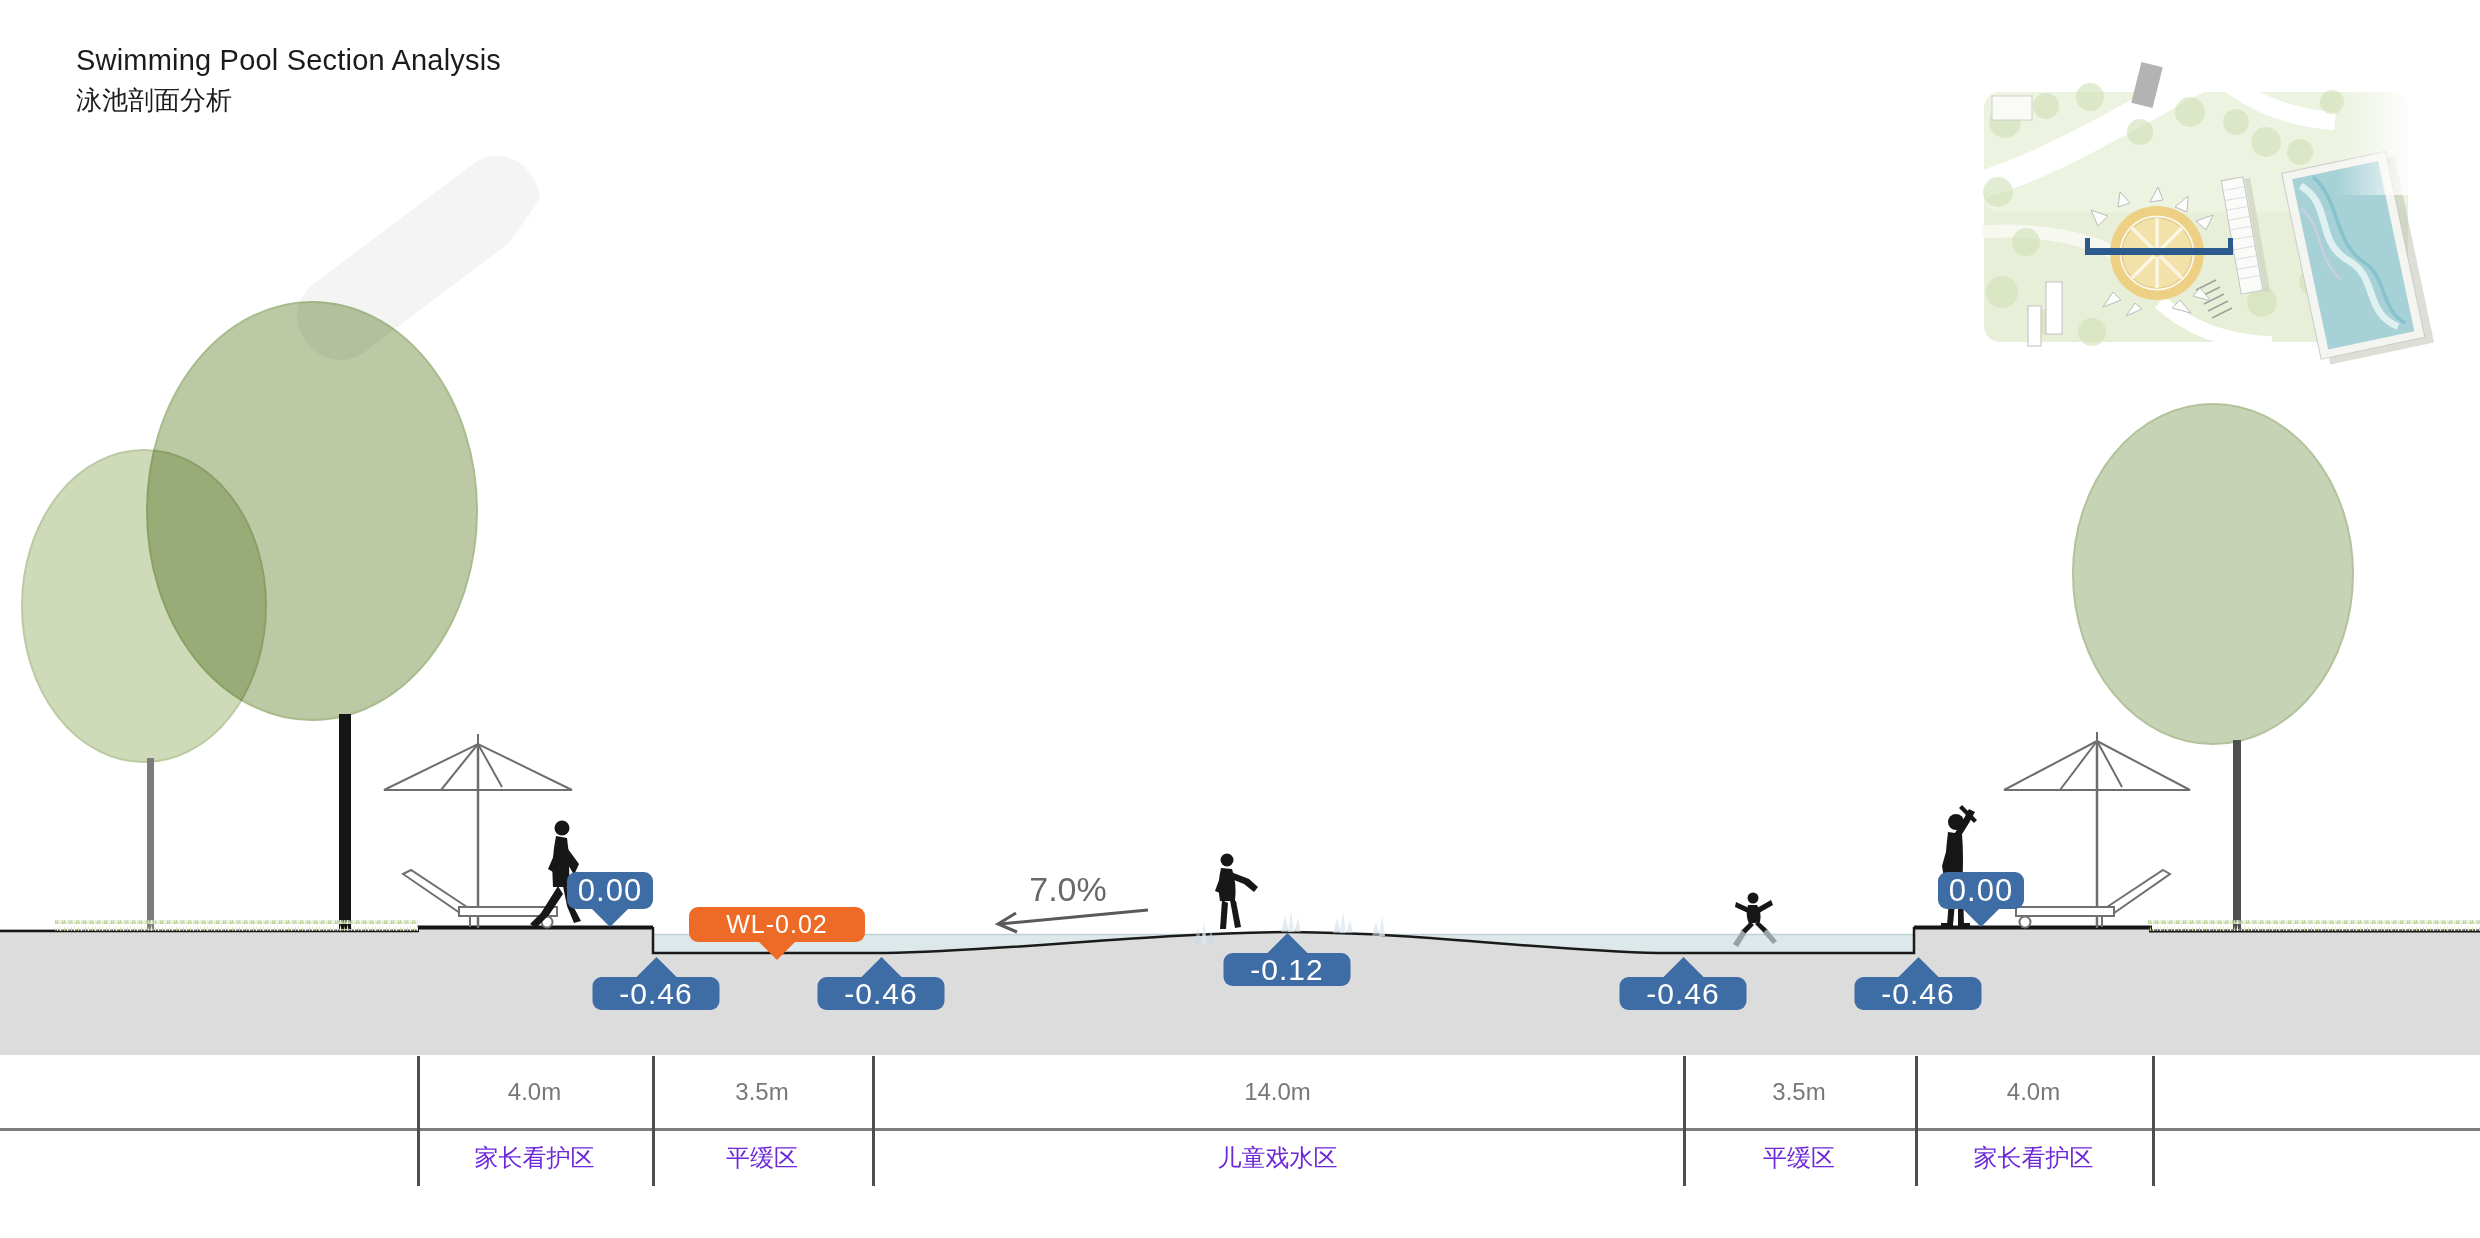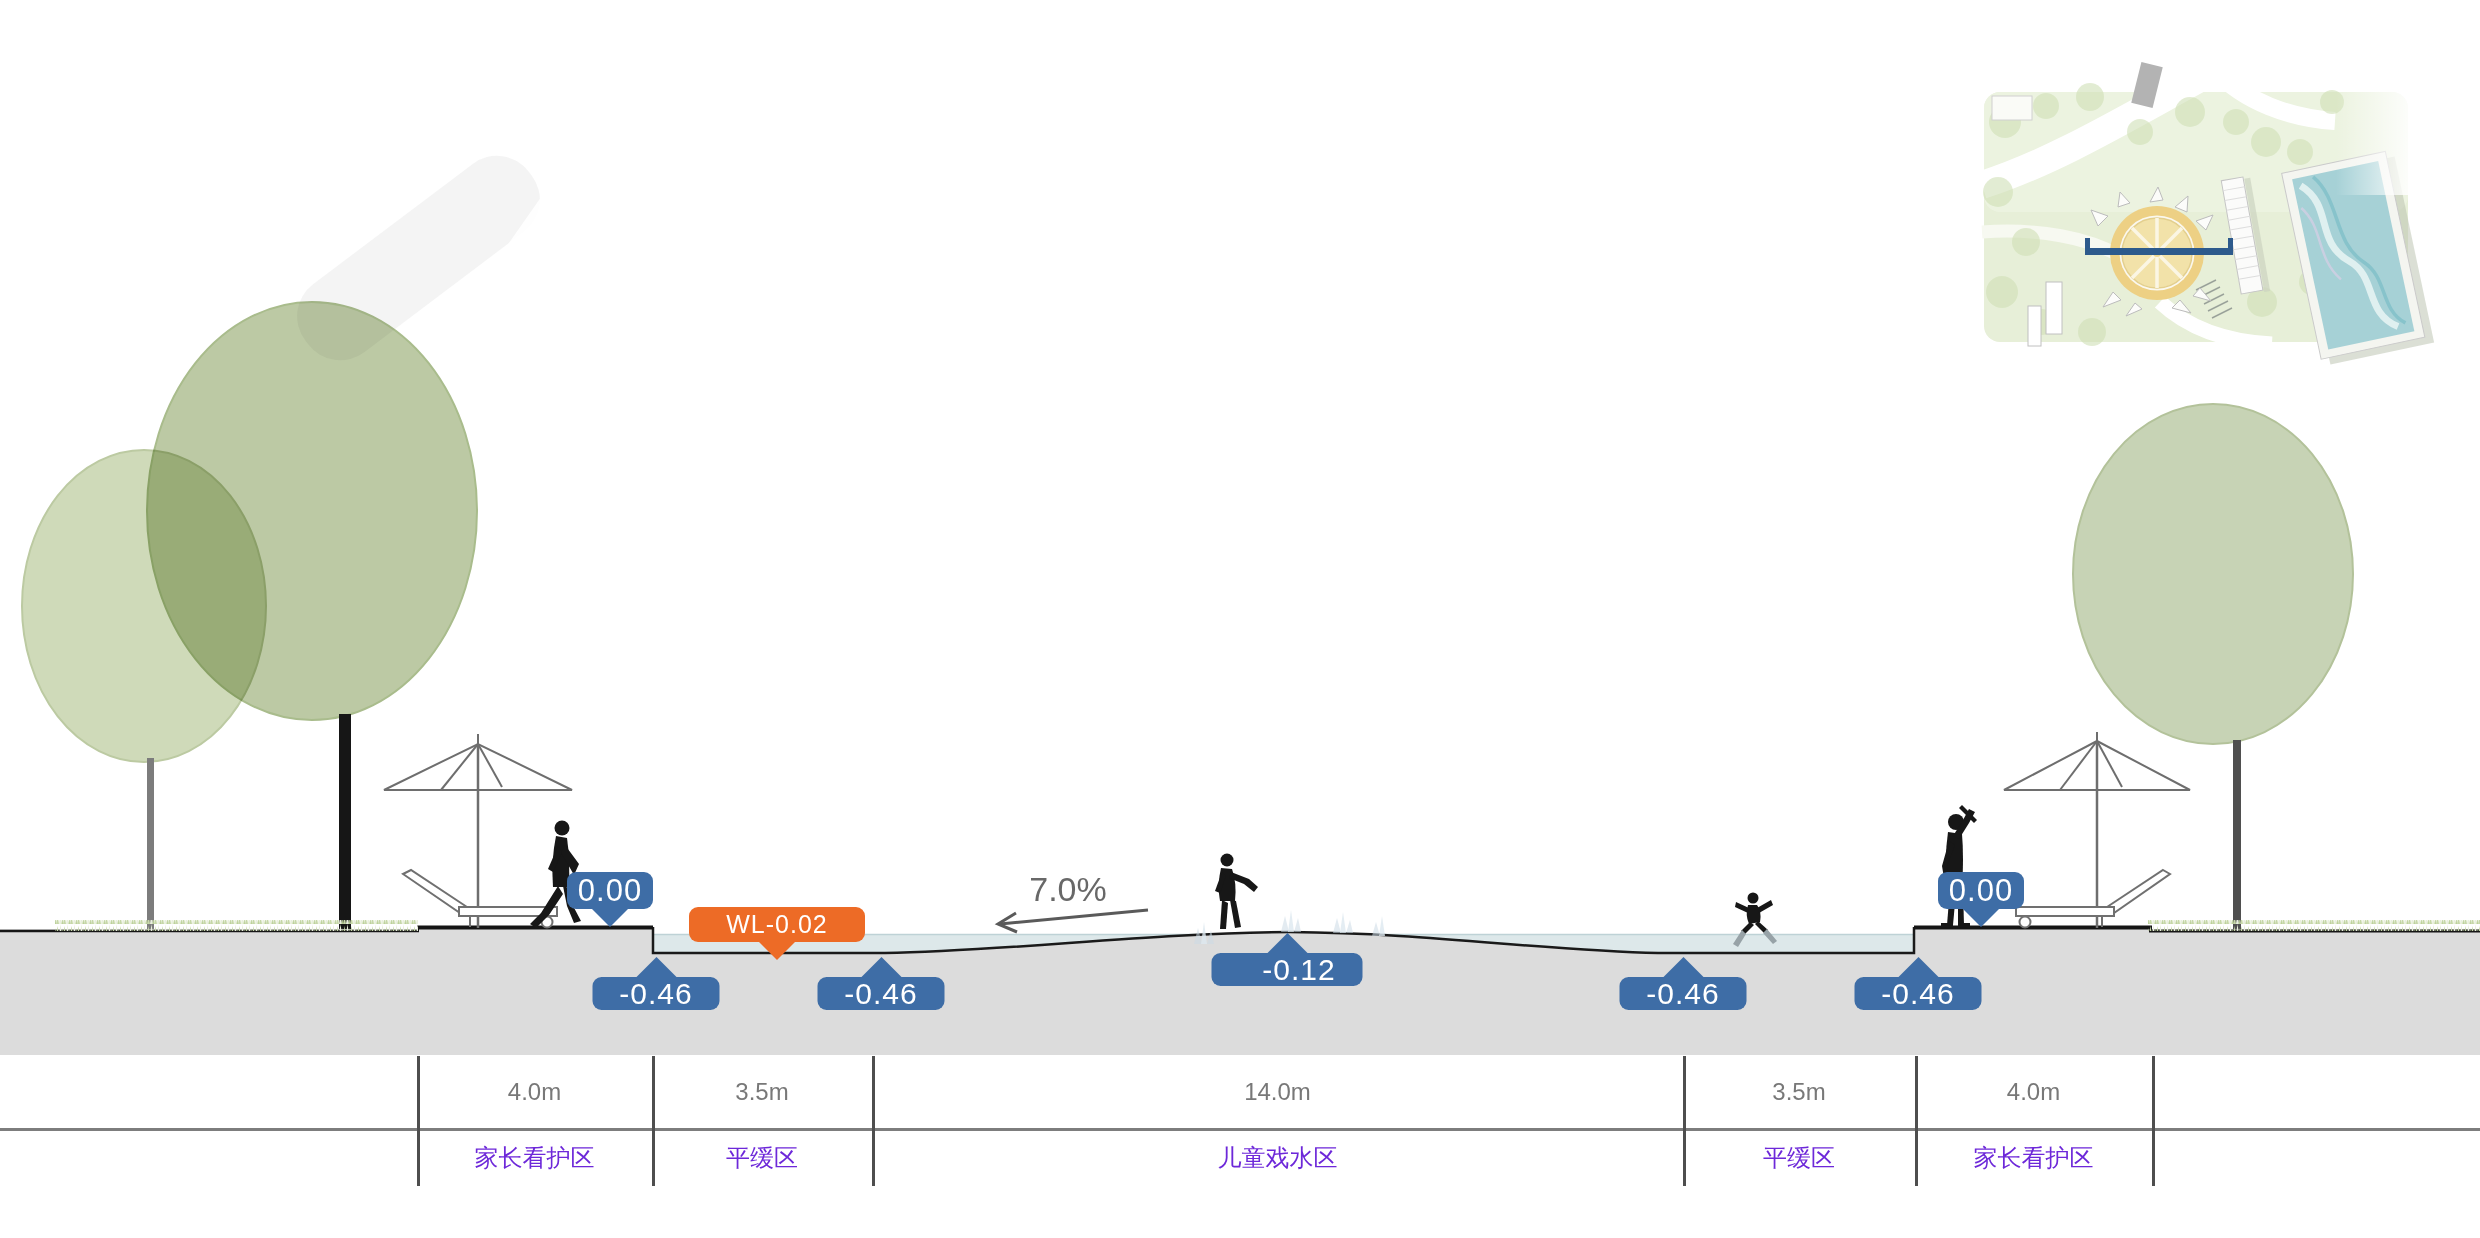--- a/index.html
+++ b/index.html
@@ -264,27 +264,31 @@
 
     <g fill="#2d5a8c">
       <rect x="2085" y="248" width="148" height="7"></rect>
       <rect x="2085" y="238" width="5" height="17"></rect>
       <rect x="2228" y="238" width="5" height="17"></rect>
     </g>
     <rect x="2336" y="75" width="80" height="120" fill="url(#fadeR)"></rect>
   </g>
 </svg>
 
+  <div class="title-block">
+    <div class="title-en">Swimming Pool Section Analysis</div>
+    <div class="title-zh">泳池剖面分析</div>
+  </div>
 
   <div id="badges">
       <div class="badge ptr-down" style="left: 610px; top: 872px; width: 86px; height: 37px; font-size: 31px; --bg: #3e6da6;">0.00</div>
       <div class="badge ptr-down" style="left: 777px; top: 907px; width: 176px; height: 35px; font-size: 25px; --bg: #ed6b26;">WL-0.02</div>
       <div class="badge ptr-up" style="left: 656px; top: 977px; width: 127px; height: 33px; font-size: 30px; --bg: #3e6da6;">-0.46</div>
       <div class="badge ptr-up" style="left: 881px; top: 977px; width: 127px; height: 33px; font-size: 30px; --bg: #3e6da6;">-0.46</div>
-      <div class="badge ptr-up" style="left: 1287px; top: 953px; width: 127px; height: 33px; font-size: 30px; padding-left: 24px; --bg: #3e6da6;">-0.12</div>
+      <div class="badge ptr-up" style="left: 1287px; top: 953px; width: 127px; height: 33px; font-size: 30px; --bg: #3e6da6;">-0.12</div>
       <div class="badge ptr-up" style="left: 1683px; top: 977px; width: 127px; height: 33px; font-size: 30px; --bg: #3e6da6;">-0.46</div>
       <div class="badge ptr-up" style="left: 1918px; top: 977px; width: 127px; height: 33px; font-size: 30px; --bg: #3e6da6;">-0.46</div>
       <div class="badge ptr-down" style="left: 1981px; top: 872px; width: 86px; height: 37px; font-size: 31px; --bg: #3e6da6;">0.00</div>
     </div>
 
   <div id="dims">
       <div class="dim-hline" style="top: 1128px;"></div>
       <div class="dim-vline" style="left: 417px; top: 1056px; height: 130px;"></div>
       <div class="dim-vline" style="left: 652px; top: 1056px; height: 130px;"></div>
       <div class="dim-vline" style="left: 872px; top: 1056px; height: 130px;"></div>

